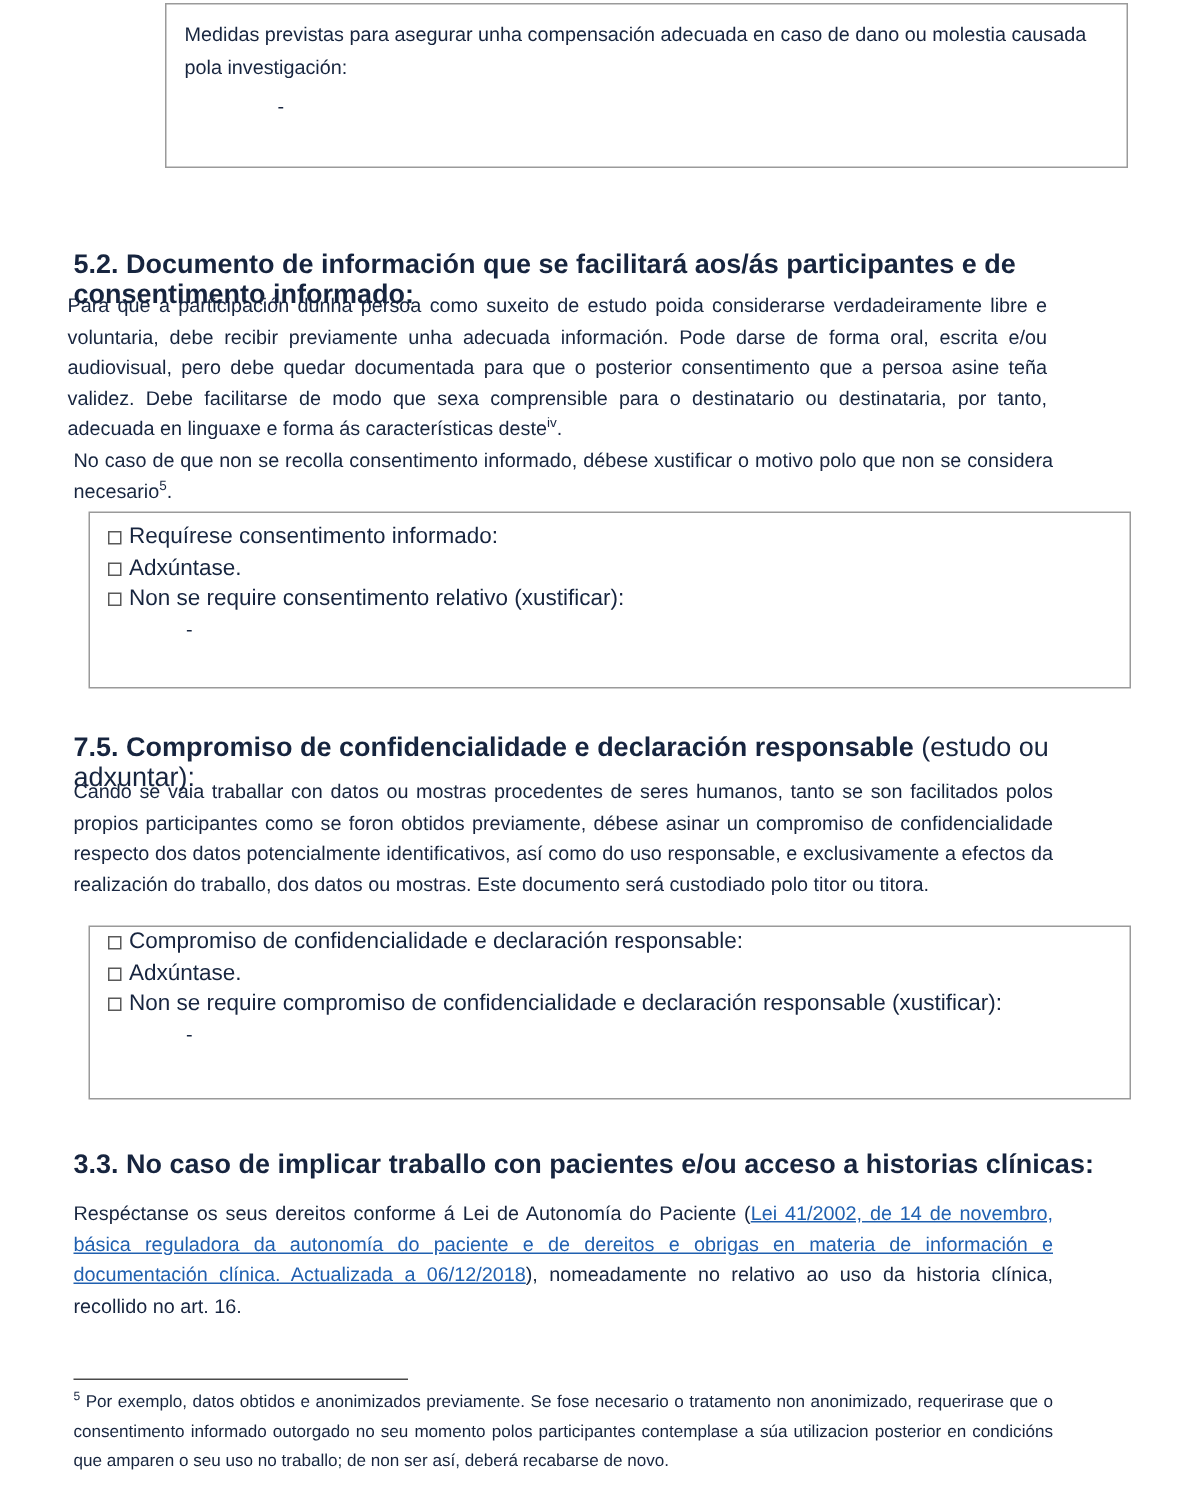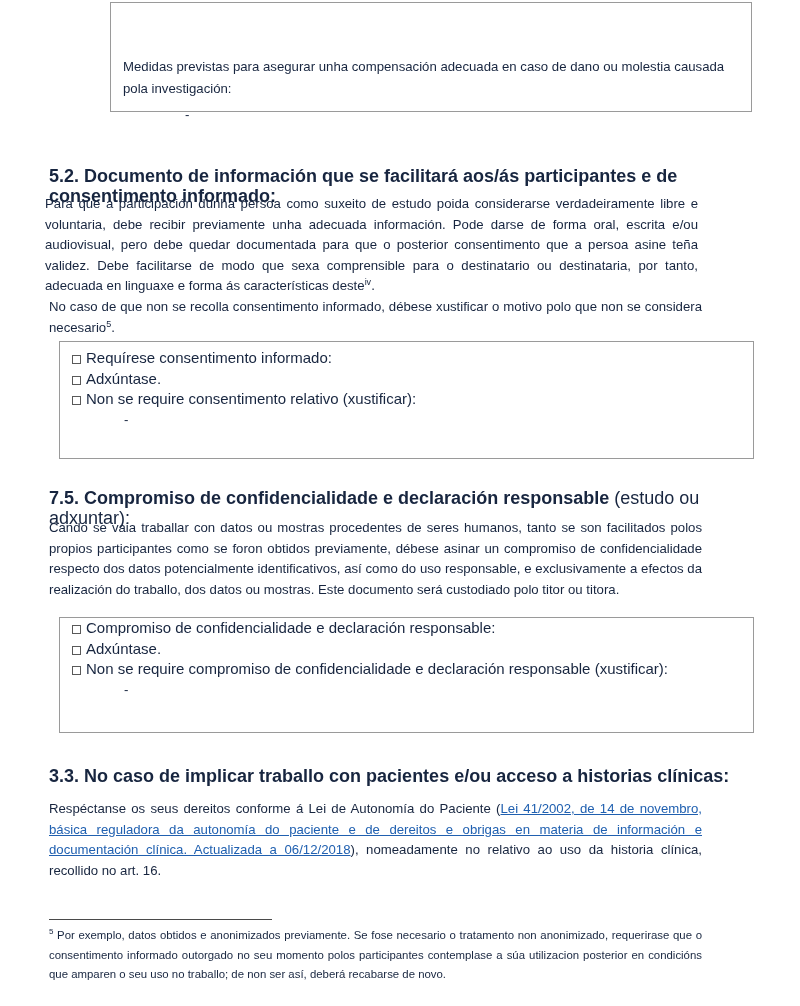--- a/index.html
+++ b/index.html
@@ -80,21 +80,20 @@
     top: 2px;
     width: 642px;
     height: 110px;
     padding: 9px 12px 0 12px;
   }
   #measures-box .measures-text {
     font-size: 13.2px;
     line-height: 22px;
     text-align: left;
     color: #17253f;
-    margin-top: 44px;
   }
   #measures-box .dash-line {
     margin-left: 62px;
     margin-top: 5px;
   }
 
   
   #sec52-heading { position: absolute; left: 49px; top: 166px; width: 705px; }
   #sec52-para    { position: absolute; left: 45px; top: 194px; width: 653px; }
   #sec52-note    { position: absolute; left: 49px; top: 297px; width: 653px; }

